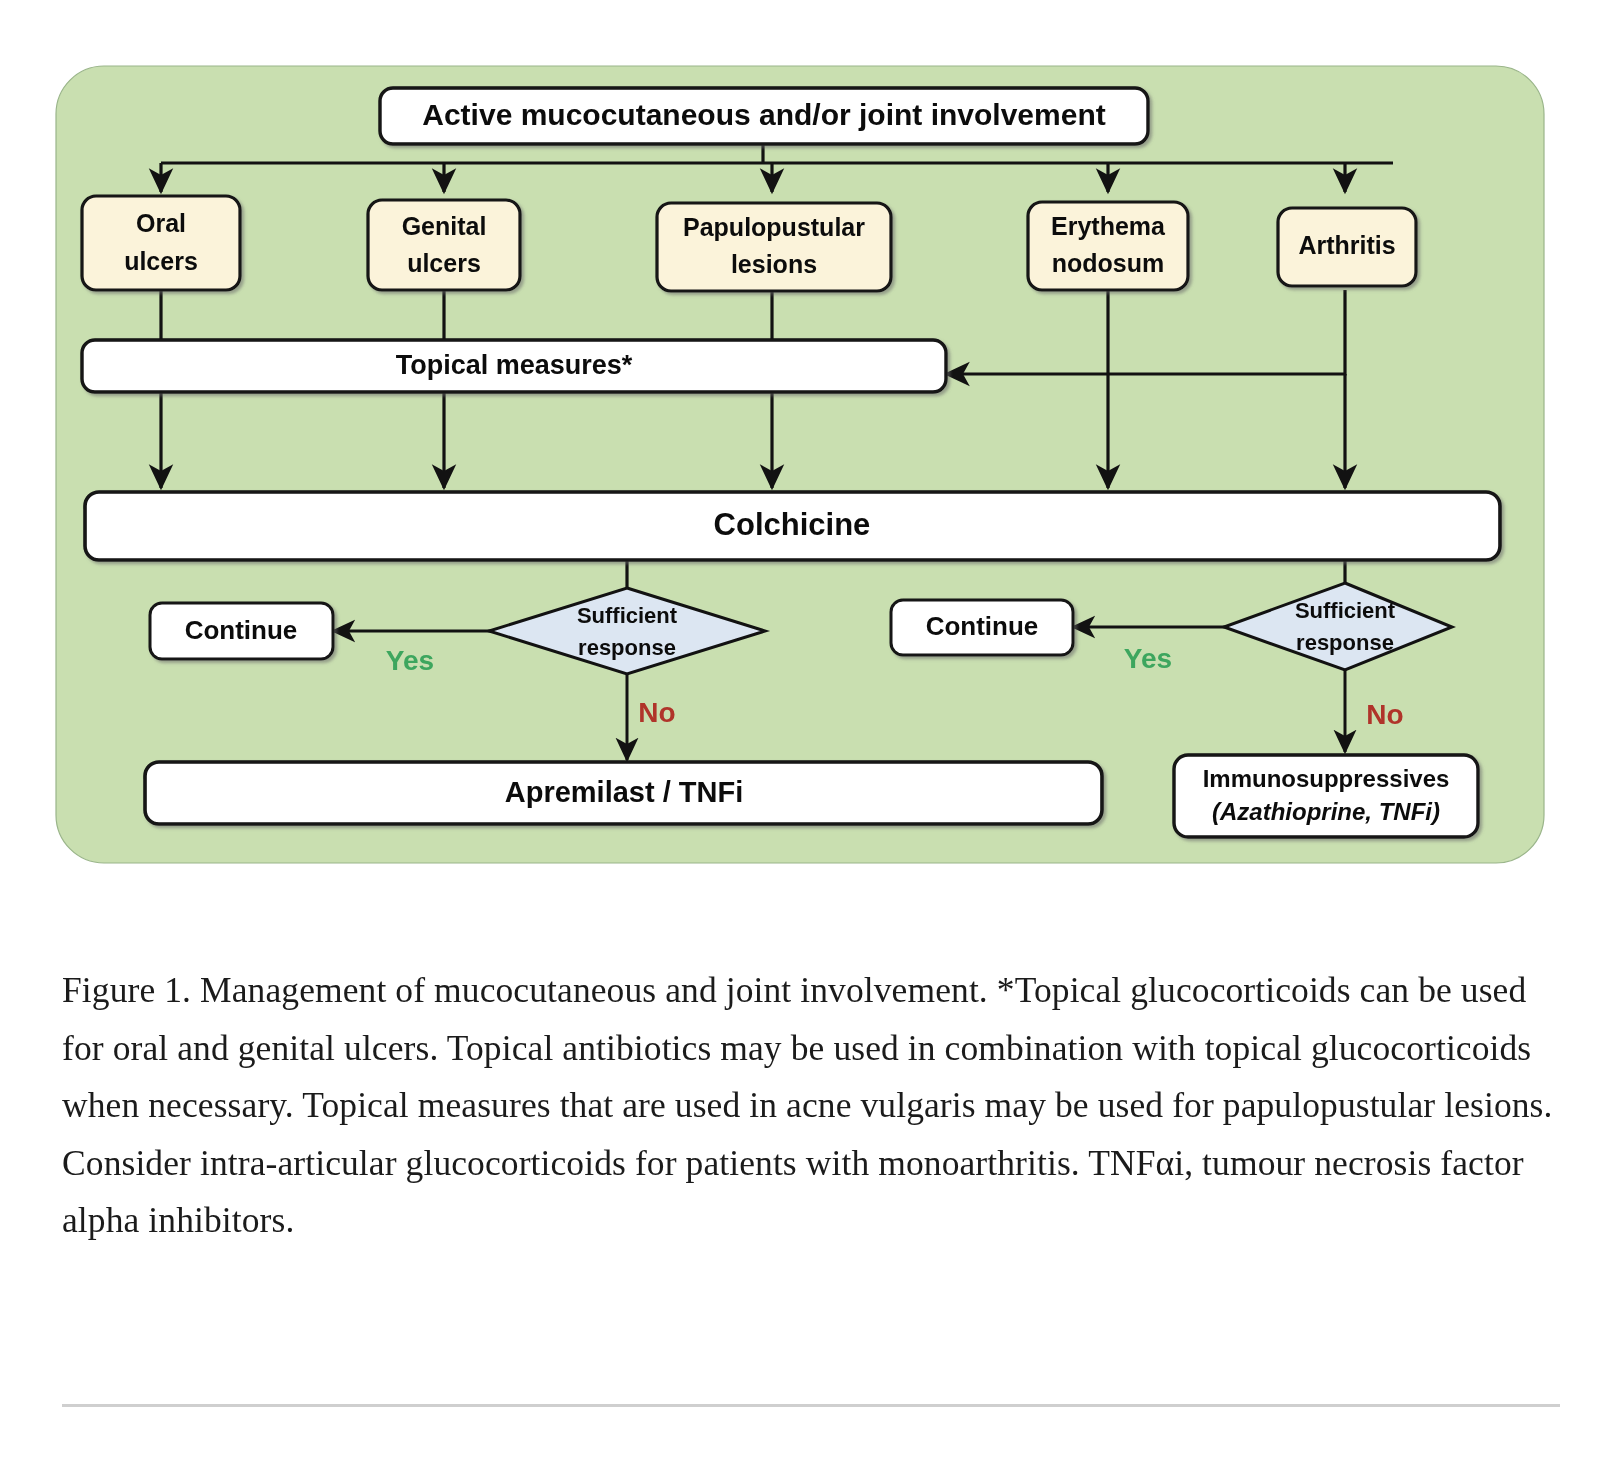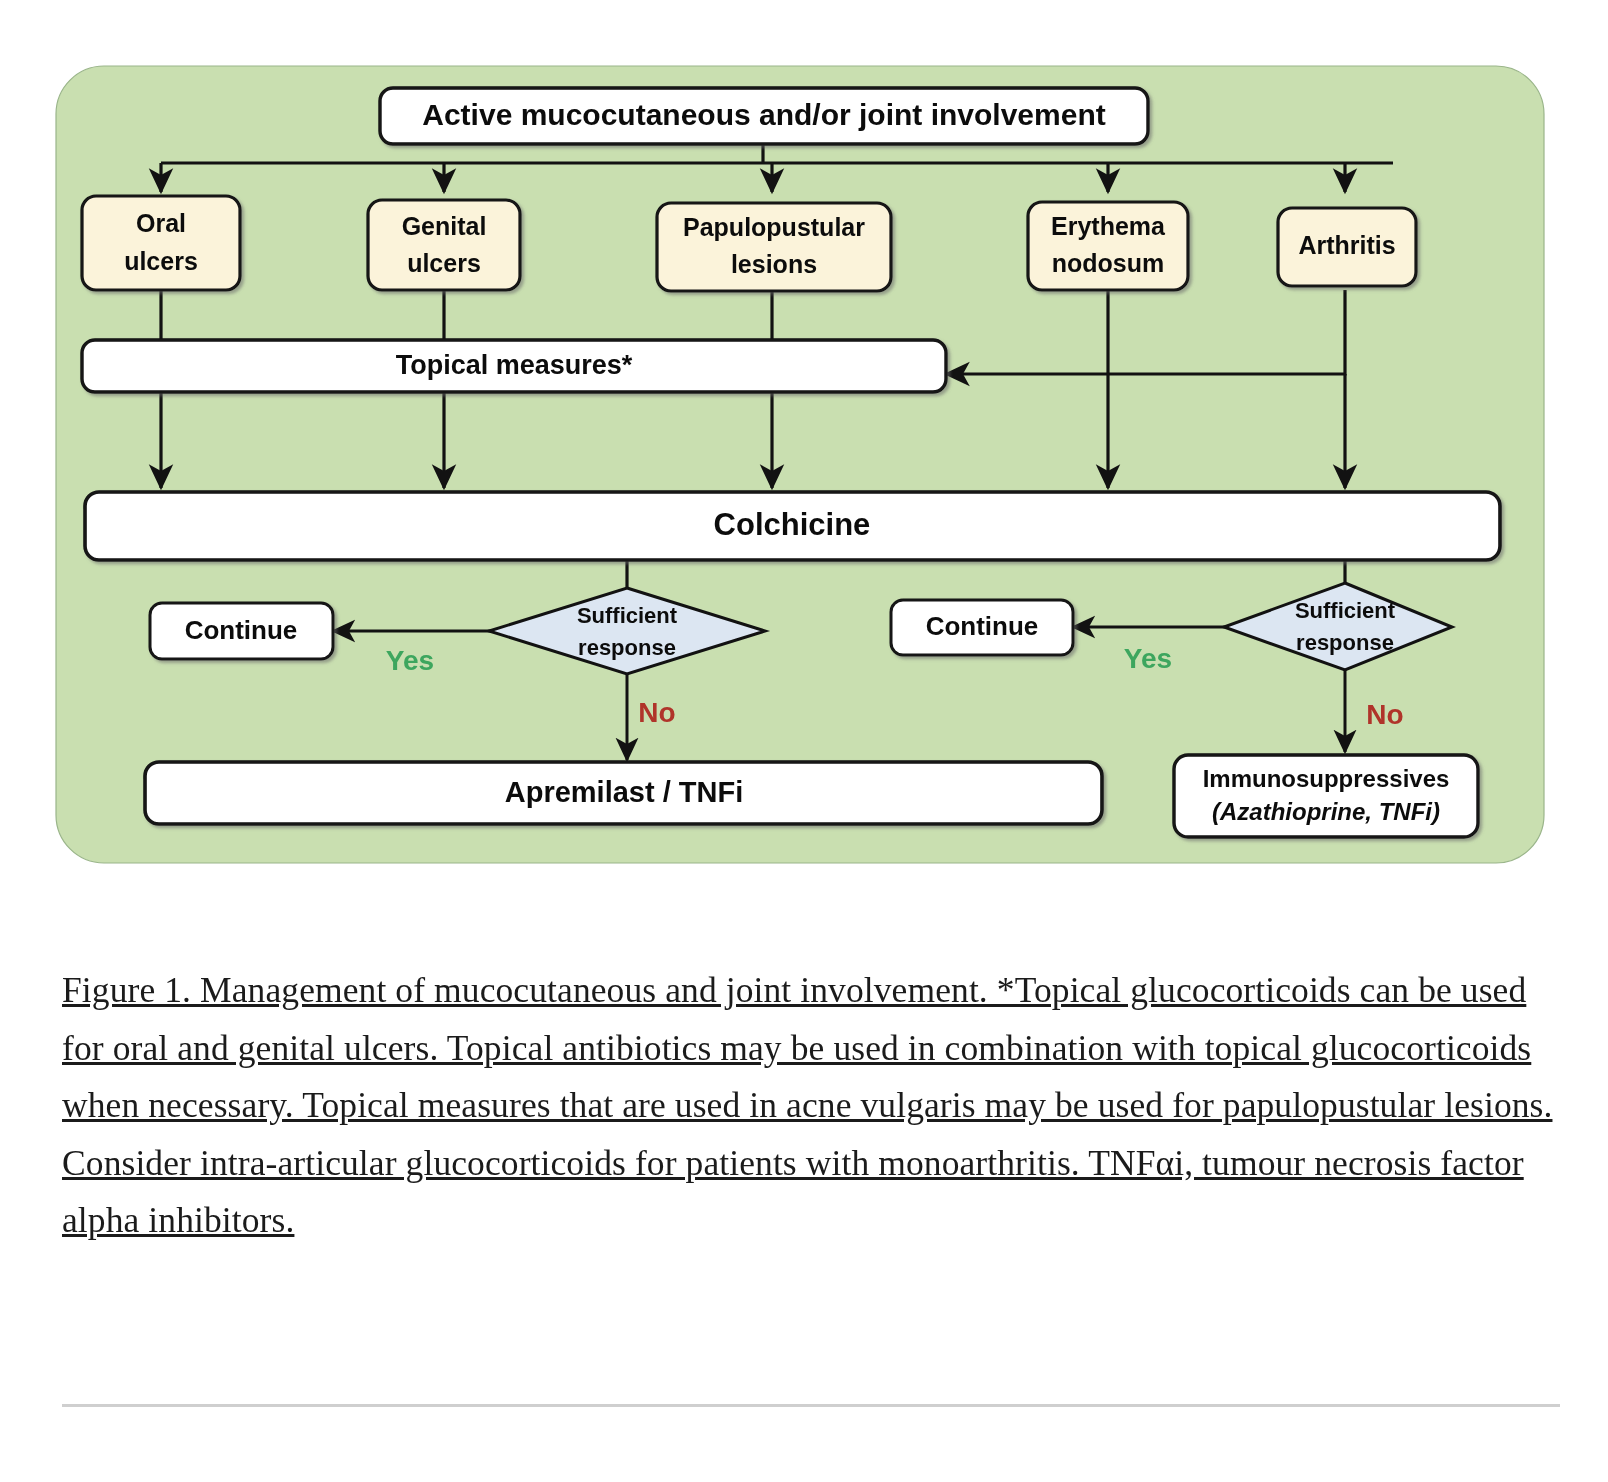--- a/index.html
+++ b/index.html
@@ -42,21 +42,20 @@
   .caption-block {
     position: absolute;
     left: 62px;
     top: 962px;
     width: 1500px;
     font-family: "Liberation Serif", serif;
     font-size: 35.5px;
     line-height: 1.62;
     color: #1b1b1b;
     letter-spacing: 0.1px;
-    text-decoration: underline;
   }
   .hr-rule {
     position: absolute;
     left: 62px;
     top: 1404px;
     width: 1498px;
     height: 3px;
     background: #cfcfcf;
   }
 </style>

